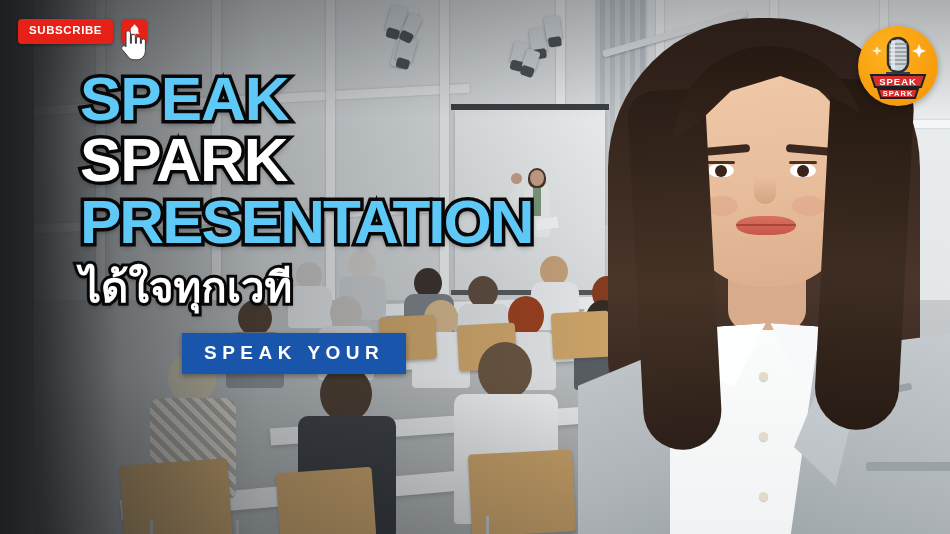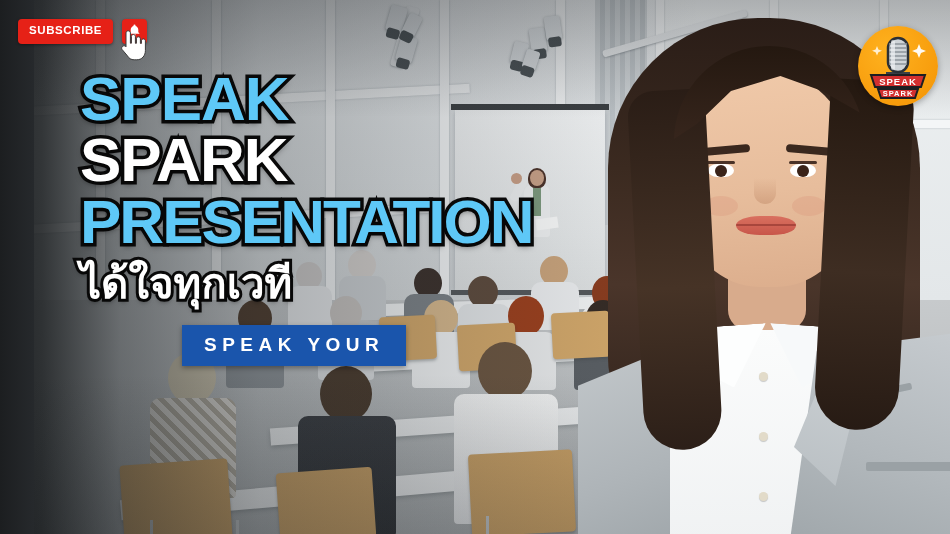--- a/index.html
+++ b/index.html
@@ -151,21 +151,21 @@
   .hl1{font-size:62px;color:#5ec8f7;}
   .hl2{font-size:62px;color:#ffffff;margin-top:8px;}
   .hl3{font-size:62px;color:#5ec8f7;margin-top:8px;letter-spacing:-2px;}
   .th{
     margin:0;font-family:"DejaVu Sans","Liberation Sans",sans-serif;
     font-weight:700;font-size:42px;line-height:1.12;color:#fff;
     -webkit-text-stroke:6px #0a0a0a;paint-order:stroke fill;
     text-shadow:0 3px 5px rgba(0,0,0,.5);
   }
   .th1{margin-top:22px;}
-  .th2{margin-top:12px;}
+  .th2{margin-top:20px;font-family:Liberation Mono, monospace;}
   .badge{
     display:inline-block;margin-top:18px;margin-left:102px;
     background:#1a55ac;color:#fff;padding:9px 22px 10px;
     font-size:19px;font-weight:700;letter-spacing:5.5px;
     font-family:"Liberation Sans",sans-serif;
     box-shadow:0 2px 5px rgba(0,0,0,.35);
   }
 </style>
 </head>
 <body>

